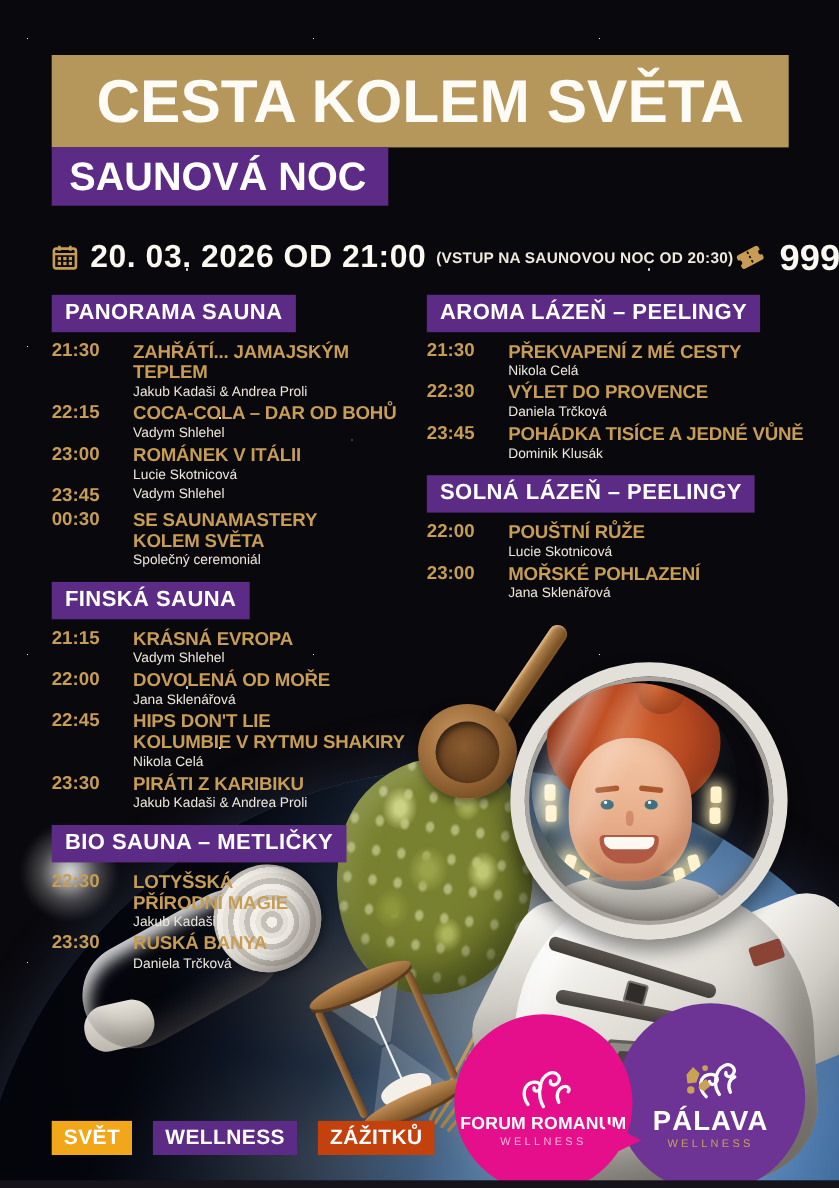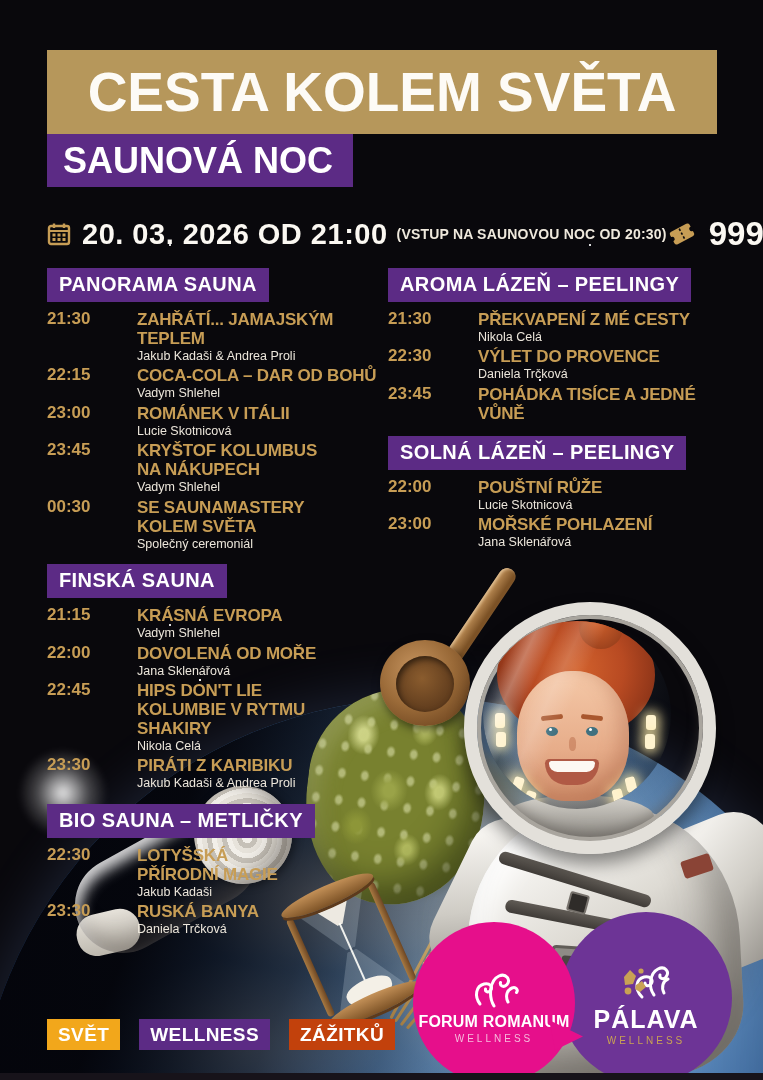--- a/index.html
+++ b/index.html
@@ -192,21 +192,21 @@
   .date-note{font-size:14px; font-weight:bold; color:#efe9dd; margin-left:9px; letter-spacing:.2px; white-space:nowrap;}
   .ticket-icon{flex:0 0 auto; margin-left:auto; margin-right:12px;}
   .price{font-size:33px; font-weight:bold; color:#fbf8f2;}
   
   .col{position:absolute; z-index:6; top:268px;}
   .col-left{left:47px; width:336px;}
   .col-right{left:388px; width:352px;}
   .section{margin-bottom:13px;}
   .sec-h{display:inline-block; background:#5c2b85; color:#fff; font-weight:bold; font-size:20px;
     letter-spacing:.4px; padding:5px 12px 6px; margin-bottom:8px;}
-  .row{display:grid; grid-template-columns:66px 1fr; column-gap:24px; margin-bottom:3px;}
+  .row{display:grid; grid-template-columns:66px 1fr; column-gap:8px; margin-bottom:3px;}
   .time{color:#c79d55; font-weight:bold; font-size:17px; line-height:1.1;}
   .title{color:#c79d55; font-weight:bold; font-size:17px; line-height:1.12; letter-spacing:-.2px; white-space:pre-line;}
   .pres{color:#ece6db; font-size:12.5px; line-height:1.15; margin-top:1px;}
   
   .badges{position:absolute; left:47px; top:1019px; display:flex; gap:19px; z-index:7;}
   .badge{height:31px; padding:0 11px; display:flex; align-items:center; color:#fff; font-weight:bold;
     font-size:19px; letter-spacing:.4px;}
   .badge-gold{background:#f2a71b;} .badge-purple{background:#5c2b85;} .badge-lime{background:#c2410c;}
   
   .bubble{position:absolute; border-radius:50%; display:flex; flex-direction:column; align-items:center;
@@ -359,22 +359,20 @@
       <div class="row">
         <div class="time">23:00</div>
         <div>
             <div class="title">ROMÁNEK V ITÁLII</div>
         <div class="pres">Lucie Skotnicová</div>
           </div>
       </div>
       <div class="row">
         <div class="time">23:45</div>
         <div>
-            <div class="title">KRYŠTOF KOLUMBUS
-NA NÁKUPECH</div>
         <div class="pres">Vadym Shlehel</div>
           </div>
       </div>
       <div class="row">
         <div class="time">00:30</div>
         <div>
             <div class="title">SE SAUNAMASTERY
 KOLEM SVĚTA</div>
         <div class="pres">Společný ceremoniál</div>
           </div>
@@ -448,20 +446,21 @@
         <div class="time">22:30</div>
         <div>
             <div class="title">VÝLET DO PROVENCE</div>
         <div class="pres">Daniela Trčková</div>
           </div>
       </div>
       <div class="row">
         <div class="time">23:45</div>
         <div>
             <div class="title">POHÁDKA TISÍCE A JEDNÉ VŮNĚ</div>
+        <div class="pres">Dominik Klusák</div>
           </div>
       </div>
     </div>
 
     <div class="section">
       <div class="sec-h">SOLNÁ LÁZEŇ – PEELINGY</div>
       <div class="row">
         <div class="time">22:00</div>
         <div>
             <div class="title">POUŠTNÍ RŮŽE</div>

